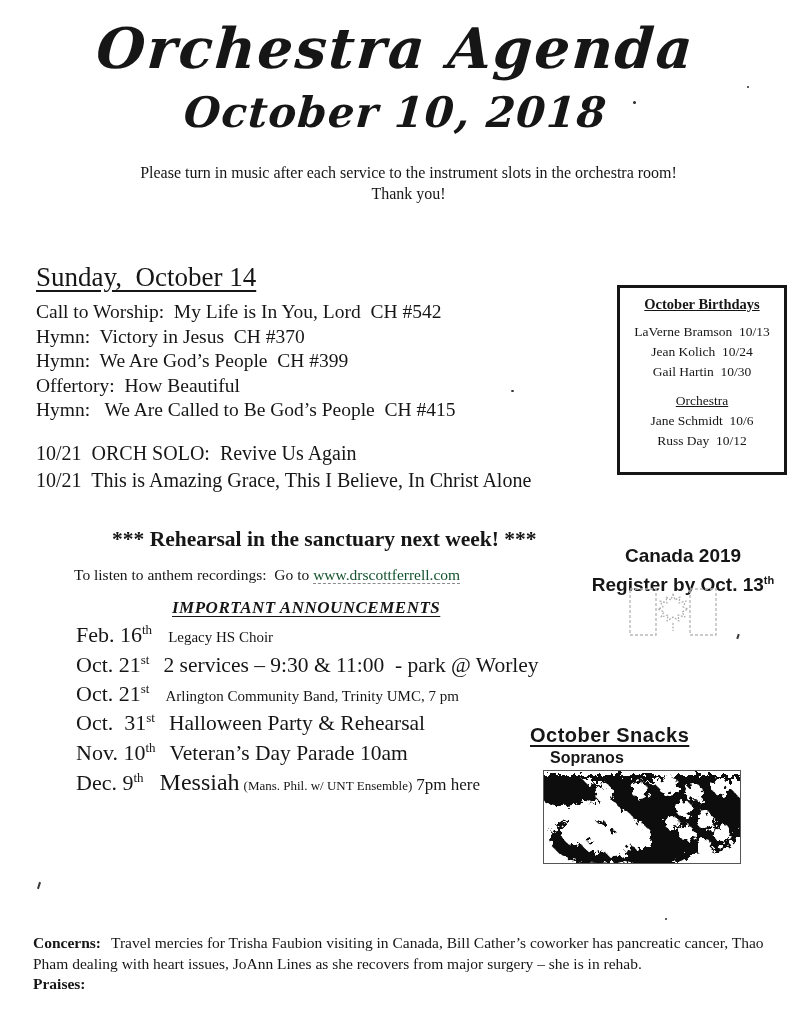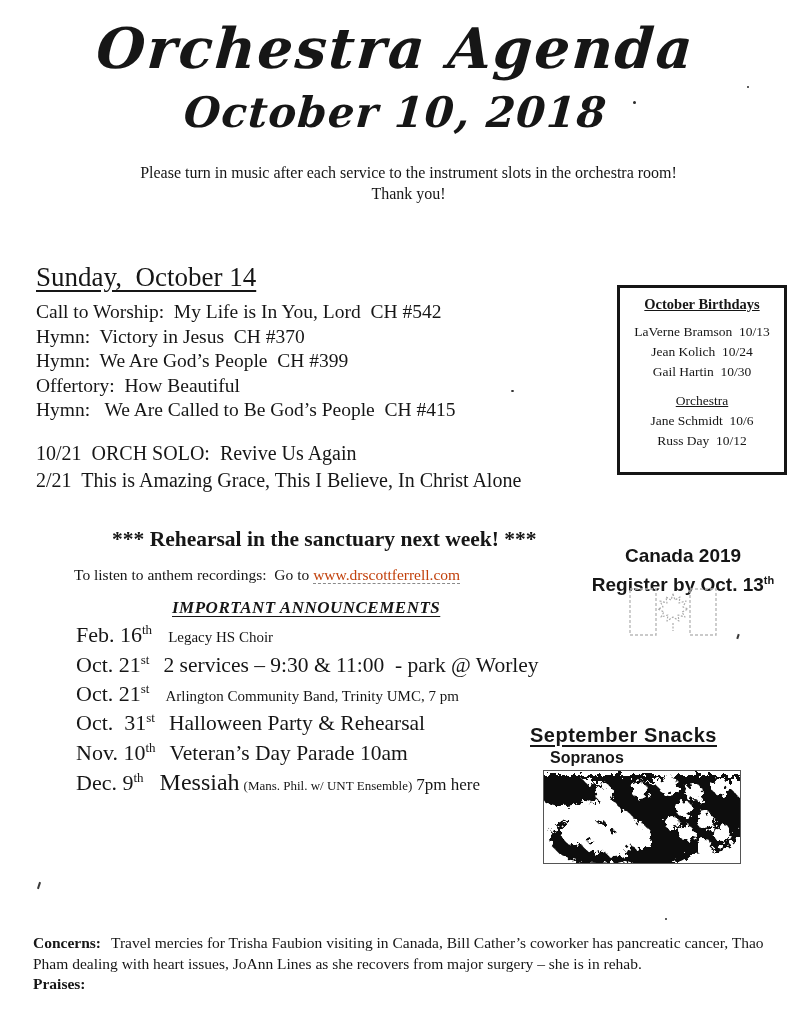--- a/index.html
+++ b/index.html
@@ -41,21 +41,21 @@
     background:transparent;
   }
   .bdaybox .bh{font-size:14.5px;font-weight:bold;text-decoration:underline;margin-bottom:9px;}
   .bdaybox .bl{font-size:13.5px;line-height:20px;}
   .bdaybox .sub{font-size:13.5px;line-height:20px;text-decoration:underline;margin-top:9px;}
 
   
   .banner{position:absolute;left:112px;top:527px;font-size:21.5px;font-weight:bold;z-index:3;}
   .anthem{position:absolute;left:74px;top:566px;font-size:15.5px;}
   .anthem a{
-    color:#c2410c;text-decoration:underline dashed #8a8a8a 1px;text-underline-offset:3px;cursor:pointer;margin-top:40px;
+    color:#14532d;text-decoration:underline dashed #8a8a8a 1px;text-underline-offset:3px;cursor:pointer;margin-top:40px;
   }
 
   
   .canada{position:absolute;left:575px;top:544px;width:216px;text-align:center;
     font-family:"Liberation Sans", sans-serif;font-weight:bold;font-size:19px;line-height:24px;}
   .canada sup{font-size:11px;}
   .flag{position:absolute;left:627px;top:586px;}
 
   
   .ann{position:absolute;left:76px;top:598px;width:540px;z-index:2;}
@@ -106,21 +106,21 @@
     <h2 class="pre">Sunday,  October 14</h2>
     <div class="line pre">Call to Worship:  My Life is In You, Lord  CH #542</div>
     <div class="line pre">Hymn:  Victory in Jesus  CH #370</div>
     <div class="line pre">Hymn:  We Are God’s People  CH #399</div>
     <div class="line pre">Offertory:  How Beautiful</div>
     <div class="line pre">Hymn:   We Are Called to Be God’s People  CH #415</div>
   </section>
 
   <section class="upcoming">
     <div class="line pre">10/21  ORCH SOLO:  Revive Us Again</div>
-    <div class="line pre">2/21  This is Amazing Grace, This I Believe, In Christ Alone</div>
+    <div class="line pre">10/21  This is Amazing Grace, This I Believe, In Christ Alone</div>
   </section>
 
   <aside class="bdaybox">
     <div class="bh">October Birthdays</div>
     <div class="bl pre">LaVerne Bramson  10/13</div>
     <div class="bl pre">Jean Kolich  10/24</div>
     <div class="bl pre">Gail Hartin  10/30</div>
     <div class="sub">Orchestra</div>
     <div class="bl pre">Jane Schmidt  10/6</div>
     <div class="bl pre">Russ Day  10/12</div>
@@ -166,21 +166,21 @@
     </div>
     <div class="row">
       <span class="adate pre"><span>Dec. 9</span><sup>th</sup></span>
       <span class="d-xl pre">Messiah</span>
       <span class="d-note pre">(Mans. Phil. w/ UNT Ensemble)</span>
       <span class="d-md pre">7pm here</span>
     </div>
   </section>
 
   <aside class="snacks">
-    <div class="sh">September Snacks</div>
+    <div class="sh">October Snacks</div>
     <div class="ss">Sopranos</div>
     <svg class="photo" viewBox="0 0 196 92" preserveAspectRatio="none">
       <defs>
         <filter id="rough" x="-20%" y="-20%" width="140%" height="140%">
           <feTurbulence type="fractalNoise" baseFrequency="0.18" numOctaves="3" seed="7" result="n"></feTurbulence>
           <feDisplacementMap in="SourceGraphic" in2="n" scale="14"></feDisplacementMap>
         </filter>
       </defs>
       <rect width="196" height="92" fill="#ffffff"></rect>
       <g filter="url(#rough)">

